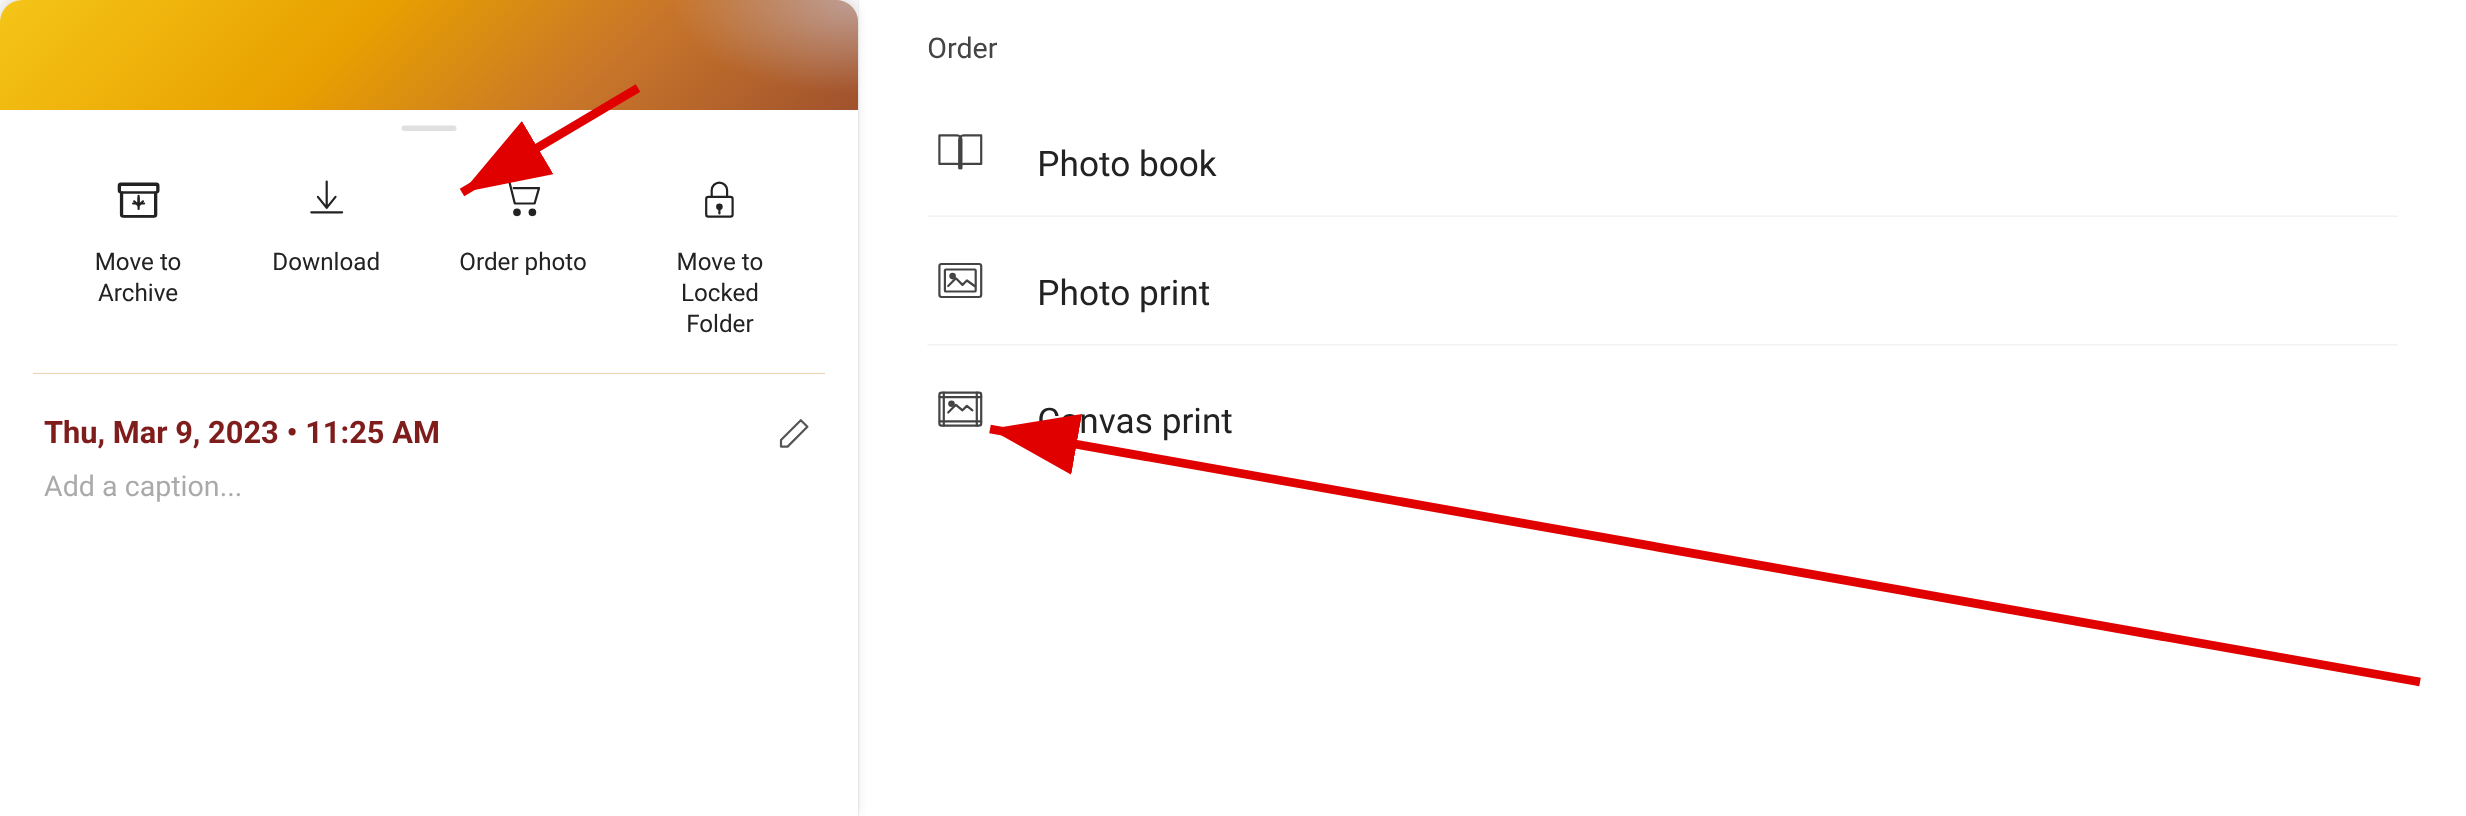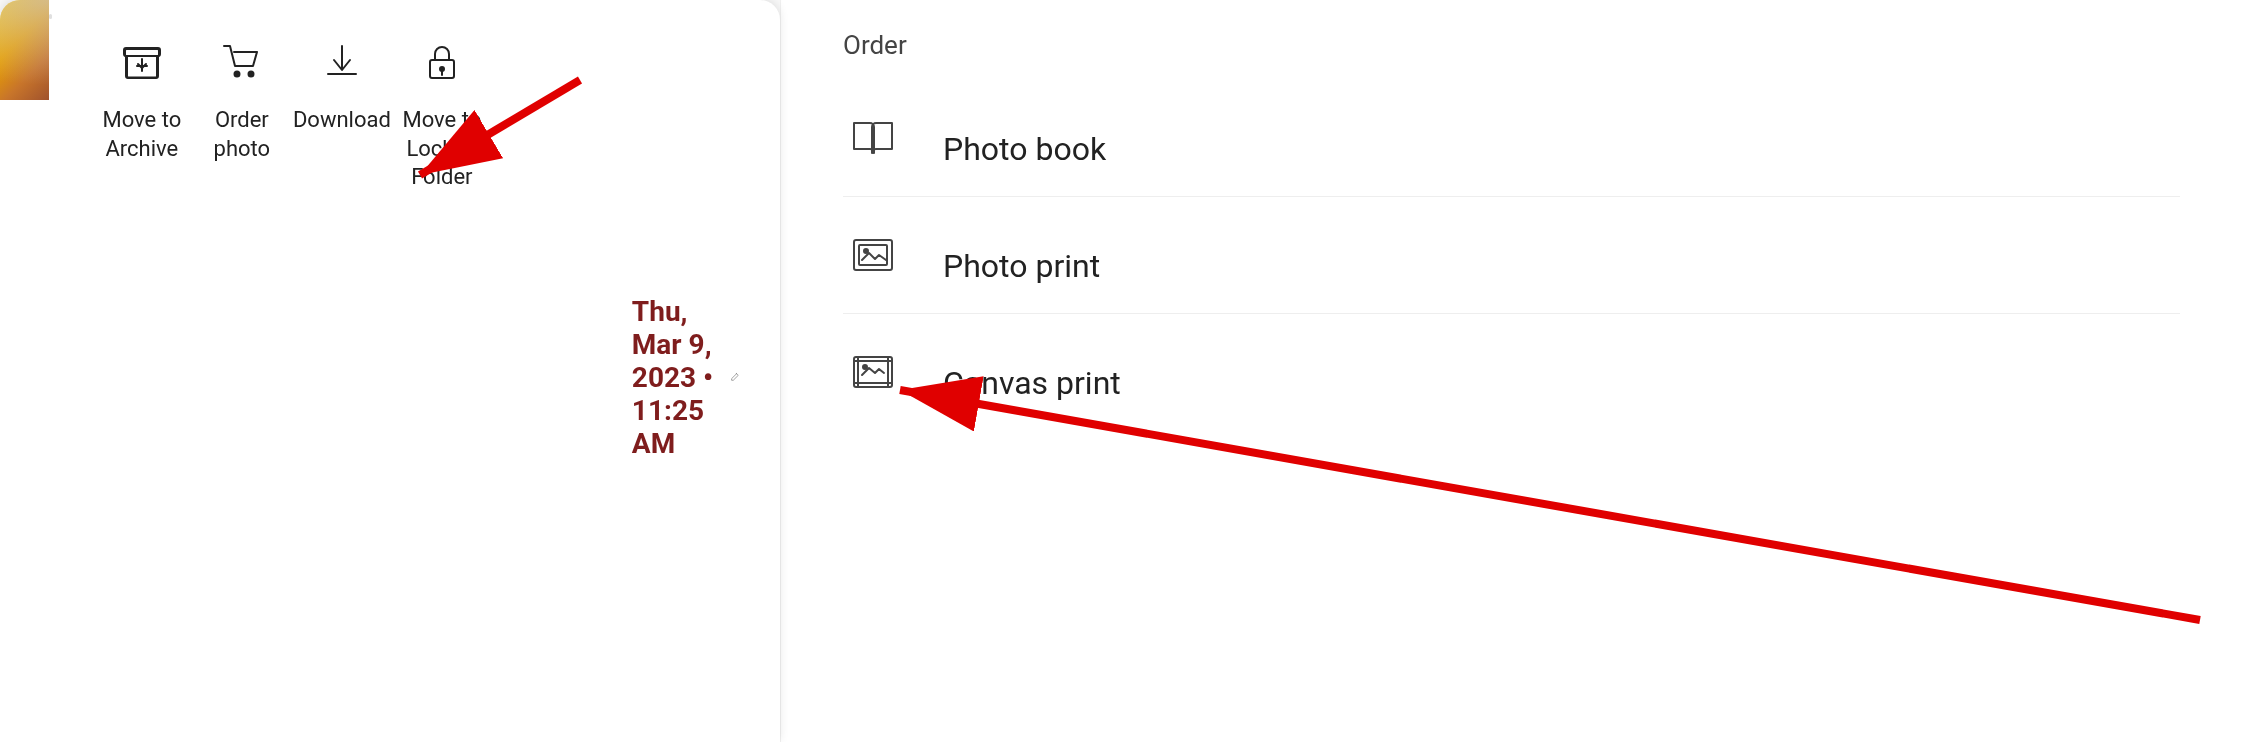--- a/index.html
+++ b/index.html
@@ -14,21 +14,21 @@
     }
 
     
     .left-panel {
       width: 780px;
       height: 742px;
       background: white;
       border-radius: 20px 20px 0 0;
       position: relative;
       display: flex;
-      flex-direction: row;
+      flex-direction: column;
       overflow: hidden;
       box-shadow: 0 -2px 10px rgba(0,0,0,0.1);
     }
 
     .photo-bg {
       width: 100%;
       height: 100px;
       background: linear-gradient(135deg, #f5c518 0%, #e8a000 40%, #c8752a 70%, #a0522d 100%);
       position: relative;
       overflow: hidden;
@@ -205,41 +205,41 @@
           <rect x="4" y="8" width="36" height="8" rx="2"></rect>
           <path d="M6 16 v20 a2 2 0 0 0 2 2 h28 a2 2 0 0 0 2-2 V16"></path>
           <path d="M17 26 h10 M22 21 v10"></path>
 
           <rect x="5" y="9" width="34" height="7" rx="1.5" stroke="#222" fill="none"></rect>
           <path d="M7 16 v20 a1.5 1.5 0 0 0 1.5 1.5 h27 a1.5 1.5 0 0 0 1.5-1.5 V16" stroke="#222" fill="none"></path>
           <path d="M18 24 l4 4 l4-4 M22 28 v-9" stroke="#222"></path>
         </svg>
       </div>
       <span class="action-label">Move to<br>Archive</span>
+    </div>
+
+    <div class="action-item">
+      <div class="icon-circle">
+        <svg viewBox="0 0 44 44">
+          <path d="M22 6 v22 M14 20 l8 10 l8-10"></path>
+          <path d="M8 34 h28"></path>
+        </svg>
+      </div>
+      <span class="action-label">Download</span>
     </div>
 
     <div class="action-item">
       <div class="icon-circle">
         <svg viewBox="0 0 44 44">
           <path d="M4 6 h6 l5 20 h18 l4-14 H14"></path>
           <circle cx="17" cy="34" r="2.5" fill="#222"></circle>
           <circle cx="31" cy="34" r="2.5" fill="#222"></circle>
         </svg>
       </div>
       <span class="action-label">Order photo</span>
-    </div>
-
-    <div class="action-item">
-      <div class="icon-circle">
-        <svg viewBox="0 0 44 44">
-          <path d="M22 6 v22 M14 20 l8 10 l8-10"></path>
-          <path d="M8 34 h28"></path>
-        </svg>
-      </div>
-      <span class="action-label">Download</span>
     </div>
 
     <div class="action-item">
       <div class="icon-circle">
         <svg viewBox="0 0 44 44">
           <rect x="10" y="20" width="24" height="18" rx="2"></rect>
           <path d="M15 20 v-6 a7 7 0 0 1 14 0 v6"></path>
           <circle cx="22" cy="29" r="2" fill="#222"></circle>
           <line x1="22" y1="31" x2="22" y2="35"></line>
         </svg>
@@ -252,20 +252,21 @@
 
   <div class="divider"></div>
 
   <div class="date-row">
     <span class="date-text">Thu, Mar 9, 2023 • 11:25 AM</span>
     <svg class="edit-icon" viewBox="0 0 36 36" fill="none" stroke="#555" stroke-width="2" stroke-linecap="round" stroke-linejoin="round">
       <path d="M24 6 l6 6 L12 30 H6 v-6 L24 6z"></path>
     </svg>
   </div>
 
+  <div class="caption-text">Add a caption...</div>
 </div>
 
 <div class="right-panel">
   <div class="order-header">Order</div>
 
   <div class="order-item">
     <div class="order-item-icon">
       <svg viewBox="0 0 50 50">
         <path d="M6 10 h16 a4 4 0 0 1 4 4 v26 a4 4 0 0 0-4-4 H6 V10z"></path>
         <path d="M44 10 H28 a4 4 0 0 0-4 4 v26 a4 4 0 0 1 4-4 h16 V10z"></path>

